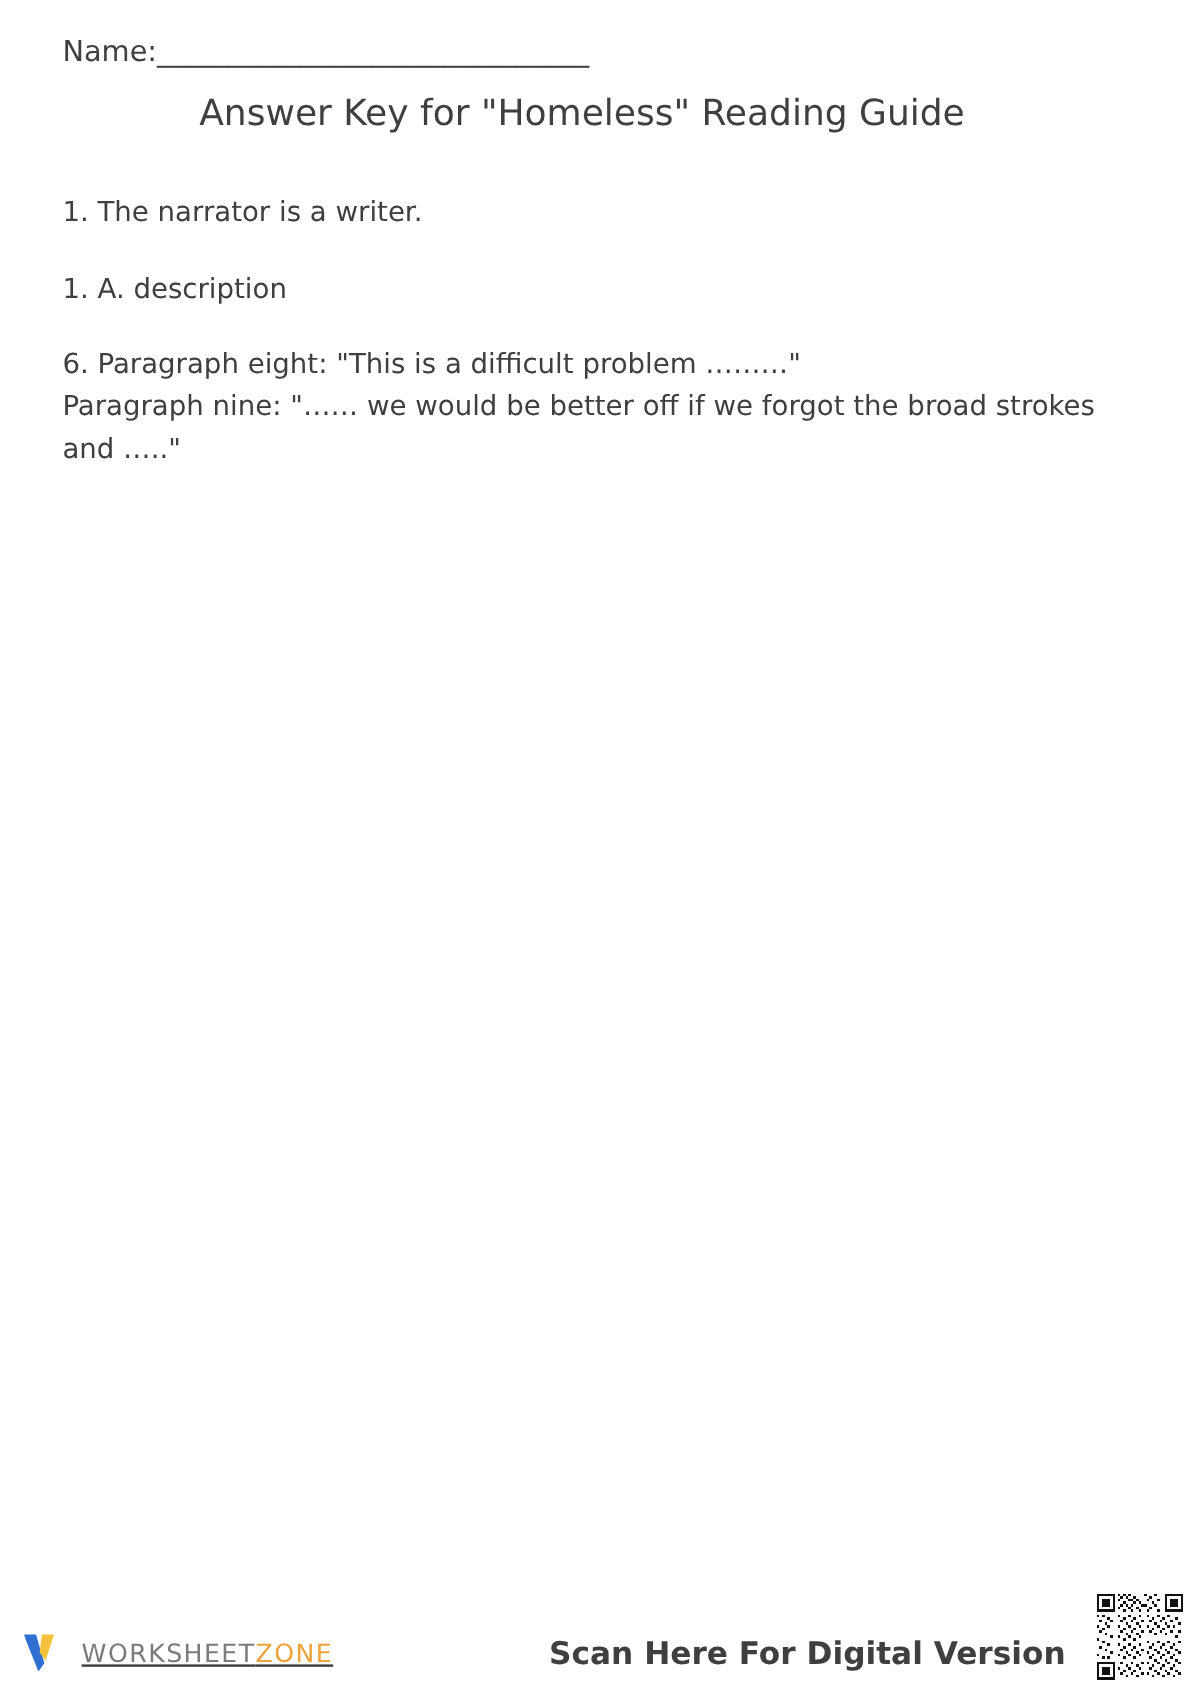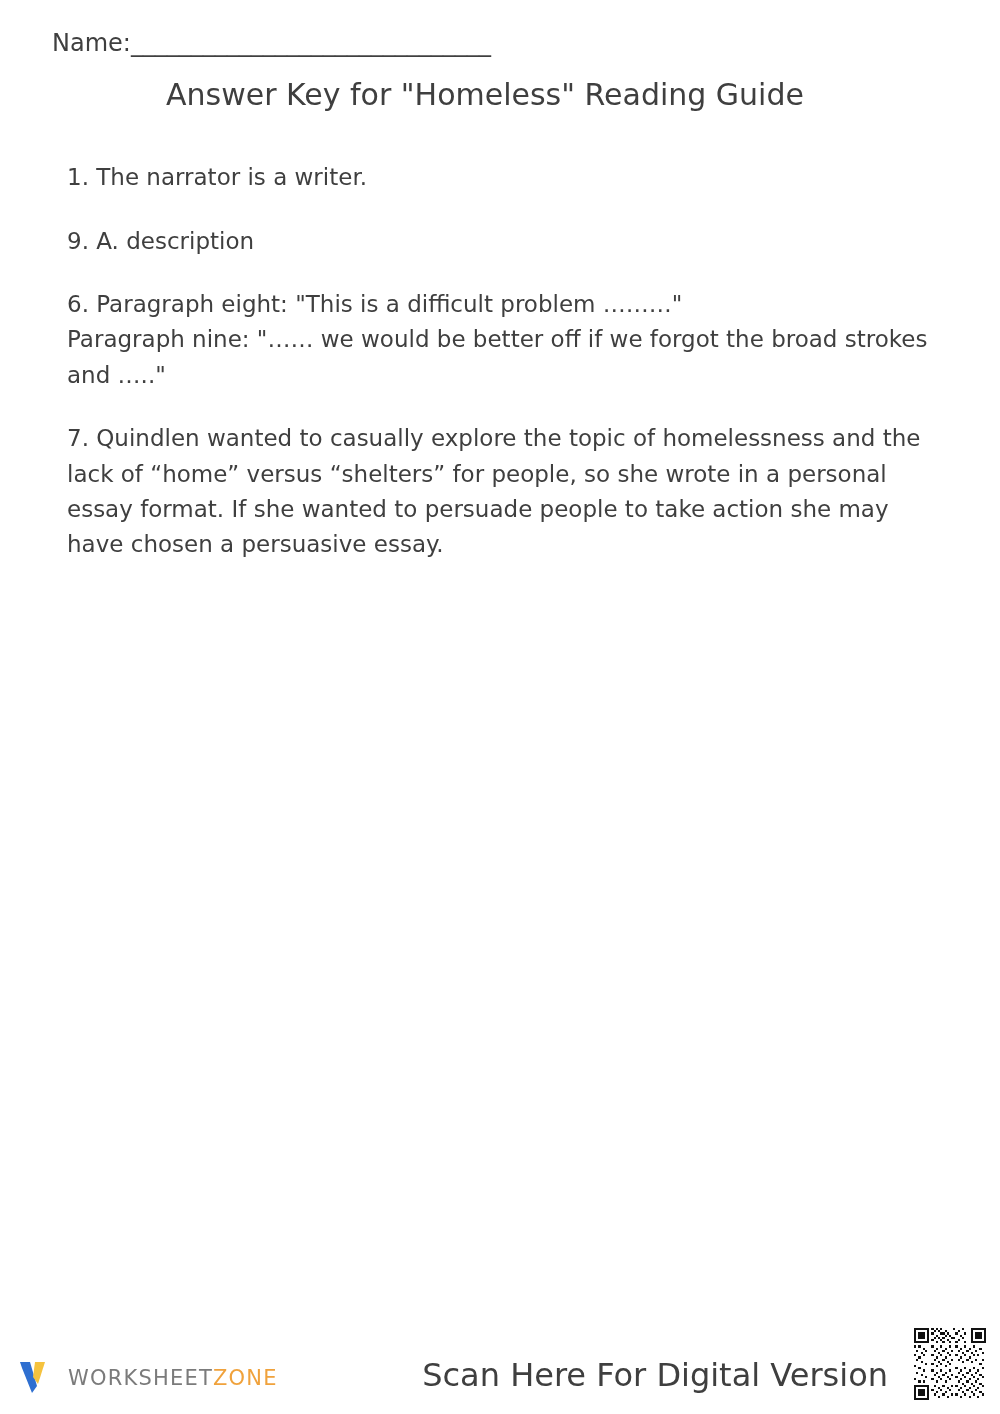--- a/index.html
+++ b/index.html
@@ -40,83 +40,84 @@
     padding: 0 30px 0 0;
     line-height: 1.3;
   }
   .answers {
     margin-top: 46px;
   }
   .answer {
     font-size: 23px;
     line-height: 1.54;
     color: #3f3f3f;
-    margin: 0 0 28px 15px;
+    margin: 0 0 28px 0;
     max-width: 900px;
     white-space: pre-wrap;
   }
   .footer {
     position: absolute;
     left: 0;
     bottom: 0;
     width: 1000px;
     height: 96px;
   }
   .brand {
     position: absolute;
     left: 18px;
     bottom: 18px;
     display: flex;
     align-items: center;
     gap: 10px;
+    text-decoration: underline;
   }
   .brand-mark {
     width: 40px;
     height: 36px;
     position: relative;
     display: inline-block;
   }
   .brand-text {
     font-size: 21px;
     letter-spacing: 1.2px;
     font-family: "DejaVu Sans", sans-serif;
   }
   .brand-text .w1 { color: #7b7b7b; }
   .brand-text .w2 { color: #f0a23c; }
   .scan-text {
     position: absolute;
     right: 112px;
     bottom: 20px;
-    font-size: 32px;
+    font-size: 26px;
     color: #3f3f3f;
     white-space: nowrap;
+    font-weight: bold;
   }
   .qr {
     position: absolute;
     right: 14px;
     bottom: 14px;
     width: 72px;
     height: 72px;
   }
 </style>
 </head>
 <body>
 
 <div class="page">
 
   <div class="name-line"><span>Name:</span><span>______________________________</span></div>
 
   <h1 class="title">Answer Key for "Homeless" Reading Guide</h1>
 
   <div class="answers">
     <p class="answer">1. The narrator is a writer.</p>
-    <p class="answer">9. A. description</p>
+    <p class="answer">1. A. description</p>
     <p class="answer">6. Paragraph eight: "This is a difficult problem ………"
 Paragraph nine: "…… we would be better off if we forgot the broad strokes and ….."</p>
-    <p class="answer">7. Quindlen wanted to casually explore the topic of homelessness and the lack of “home” versus “shelters” for people, so she wrote in a personal essay format. If she wanted to persuade people to take action she may have chosen a persuasive essay.</p>
   </div>
 
   <div class="footer">
 
     <div class="brand">
       <span class="brand-mark">
         <svg width="40" height="36" viewBox="0 0 40 36" xmlns="http://www.w3.org/2000/svg">
           <polygon points="2,2 12,2 19,26 14,33 4,8" fill="#2f6fd0"></polygon>
           <polygon points="17,2 27,2 20,24 15,17" fill="#f5c23e"></polygon>
         </svg>

